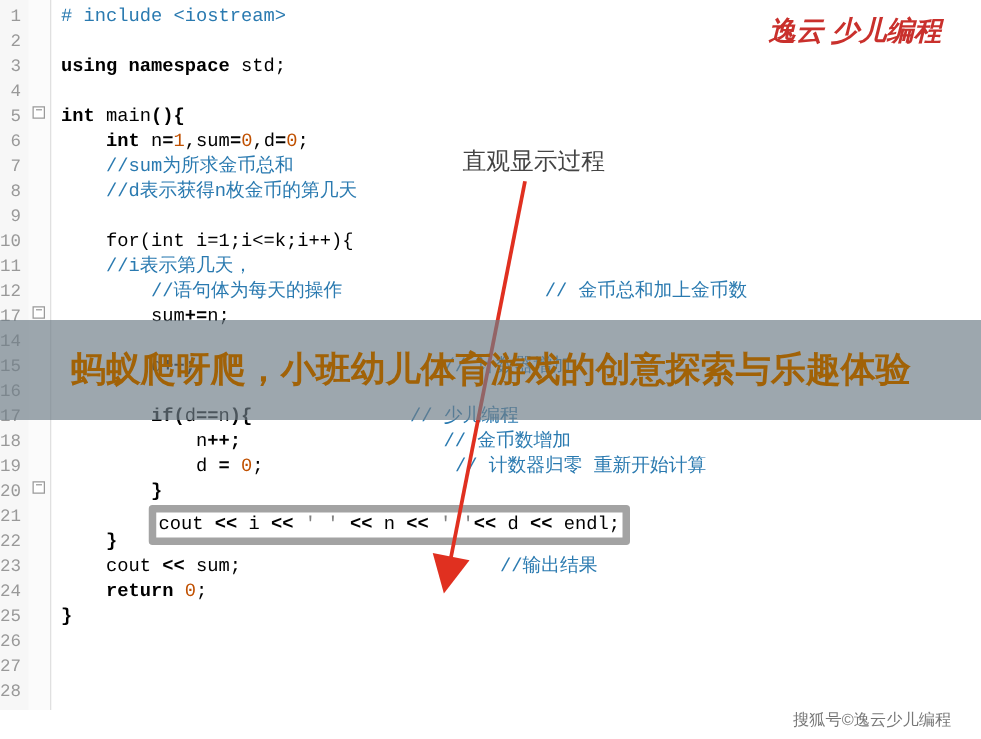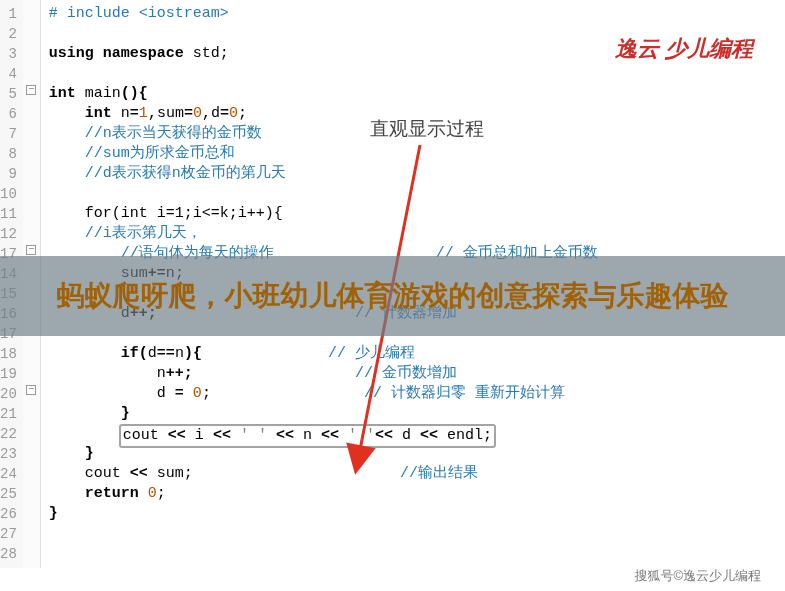--- a/index.html
+++ b/index.html
@@ -10,25 +10,25 @@
   .fold { width: 18px; background: #fbfbfb; border-right: 1px solid #e0e0e0; font-size: 10px; color: #777; text-align: center; }
   .fold div { height: 20px; line-height: 20px; }
   .fold .box { display: inline-block; width: 10px; height: 10px; border: 1px solid #999; line-height: 8px; font-size: 10px; background: #fff; }
   .code { padding: 4px 0 4px 8px; flex: 1; }
   .code .ln { height: 20px; line-height: 20px; white-space: pre; }
   .kw { font-weight: bold; }
   .cm { color: #2a7ab0; }
   .nm { color: #c05000; }
   .str { color: #808080; }
   .op { font-weight: bold; }
-  .hl { border: 2px solid #a3a3a3; border-radius: 3px; padding: 0 2px; margin-left: -2px; display: inline-block; }
+  .hl { border: 6px solid #a3a3a3; border-radius: 3px; padding: 0 2px; margin-left: -2px; display: inline-block; }
   .annotation { position: absolute; font-family: "Microsoft YaHei", sans-serif; font-size: 19px; color: #444; }
   .arrow { position: absolute; pointer-events: none; }
   .overlay { position: absolute; left: 0; right: 0; top: 256px; height: 80px; background: rgba(110,125,135,0.68); display: flex; align-items: center; justify-content: center; color: #a16207; font-family: "Microsoft YaHei", sans-serif; font-size: 28px; font-weight: bold; text-align: center; line-height: 1.35; padding: 0 30px; }
-  .logo { position: absolute; top: 10px; right: 32px; font-family: "Microsoft YaHei", sans-serif; color: #c9302c; font-weight: bold; font-size: 22px; font-style: italic; margin-top: 24px; }
+  .logo { position: absolute; top: 10px; right: 32px; font-family: "Microsoft YaHei", sans-serif; color: #c9302c; font-weight: bold; font-size: 22px; font-style: italic; }
   .src { position: absolute; right: 24px; bottom: 6px; font-family: "Microsoft YaHei", sans-serif; font-size: 13px; color: #555; opacity: .8; }
 </style>
 </head>
 <body>
 
 <div class="editor">
   <div class="gutter">
     <div>1</div>
       <div>2</div>
       <div>3</div>
@@ -88,21 +88,20 @@
       <div></div>
       <div></div>
   </div>
   <div class="code">
     <div class="ln"><span class="cm"># include &lt;iostream&gt;</span></div>
     <div class="ln"></div>
     <div class="ln"><span class="kw">using</span><span class="kw"> namespace</span><span> std</span><span>;</span></div>
     <div class="ln"></div>
     <div class="ln"><span class="kw">int</span><span> main</span><span class="op">(){</span></div>
     <div class="ln"><span class="kw">    int</span><span> n</span><span class="op">=</span><span class="nm">1</span><span>,</span><span>sum</span><span class="op">=</span><span class="nm">0</span><span>,</span><span>d</span><span class="op">=</span><span class="nm">0</span><span>;</span></div>
-    <div class="ln"><span class="cm">    //n表示当天获得的金币数</span></div>
     <div class="ln"><span class="cm">    //sum为所求金币总和</span></div>
     <div class="ln"><span class="cm">    //d表示获得n枚金币的第几天</span></div>
     <div class="ln"></div>
     <div class="ln"><span>    for(int i=1;i&lt;=k;i++){</span></div>
     <div class="ln"><span class="cm">    //i表示第几天，</span></div>
     <div class="ln"><span class="cm">        //语句体为每天的操作</span><span class="cm">                  // 金币总和加上金币数</span></div>
     <div class="ln"><span>        sum</span><span class="op">+=</span><span>n</span><span>;</span></div>
     <div class="ln"></div>
     <div class="ln"><span>        d</span><span class="op">++;</span><span class="cm">                      // 计数器增加</span></div>
     <div class="ln"></div>

